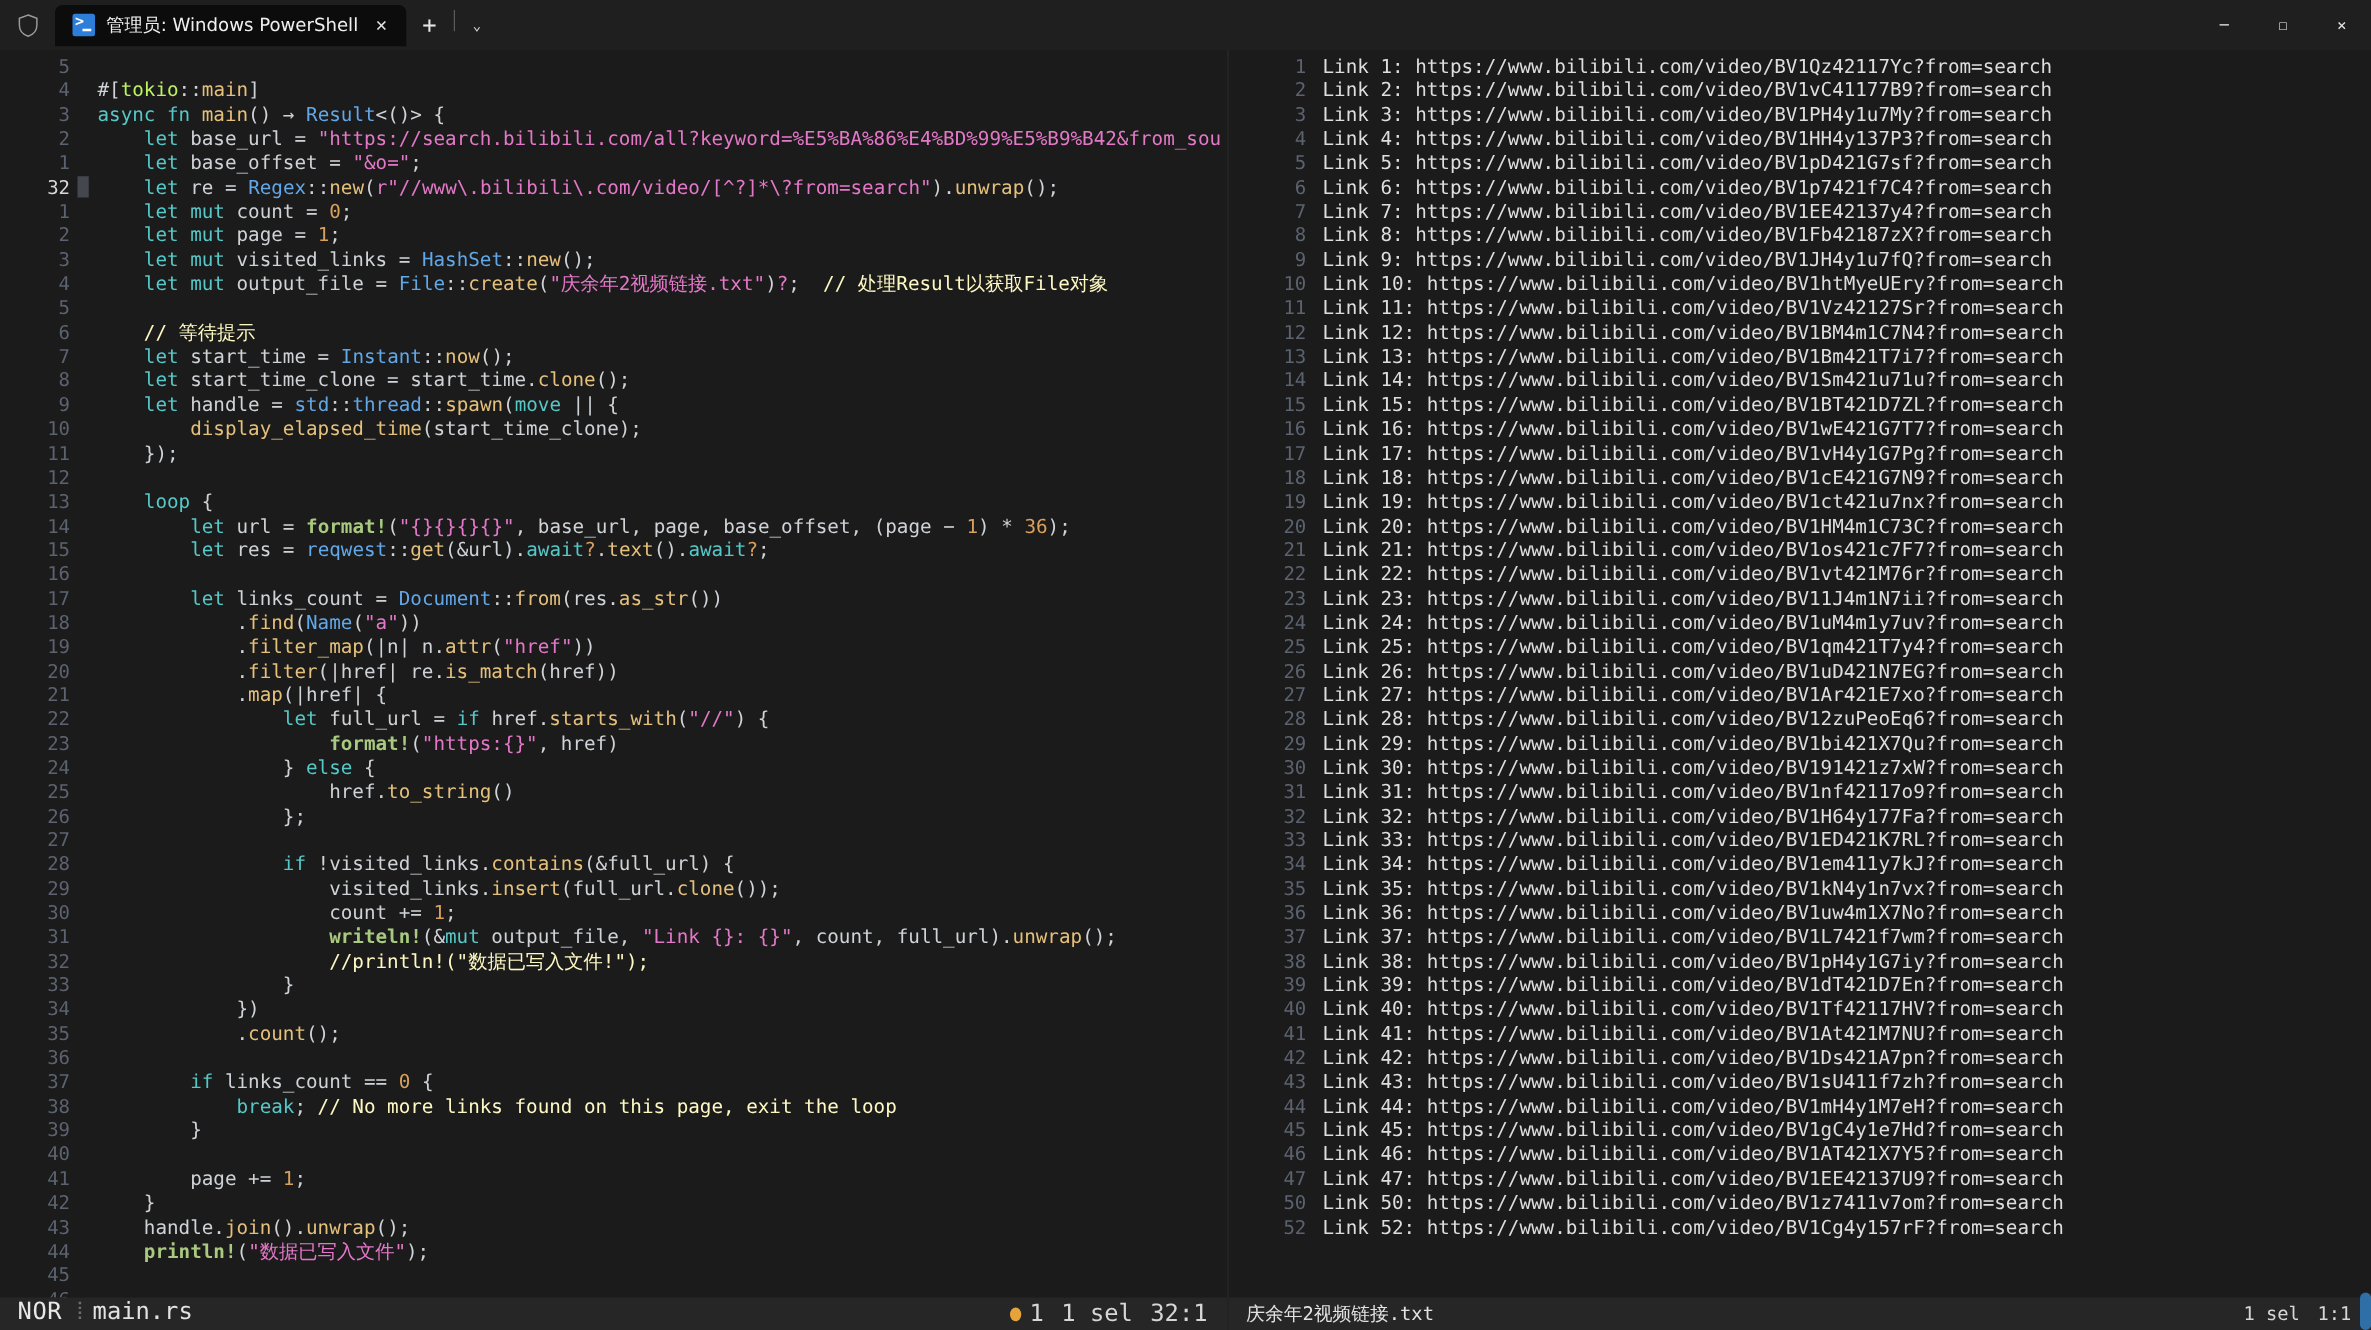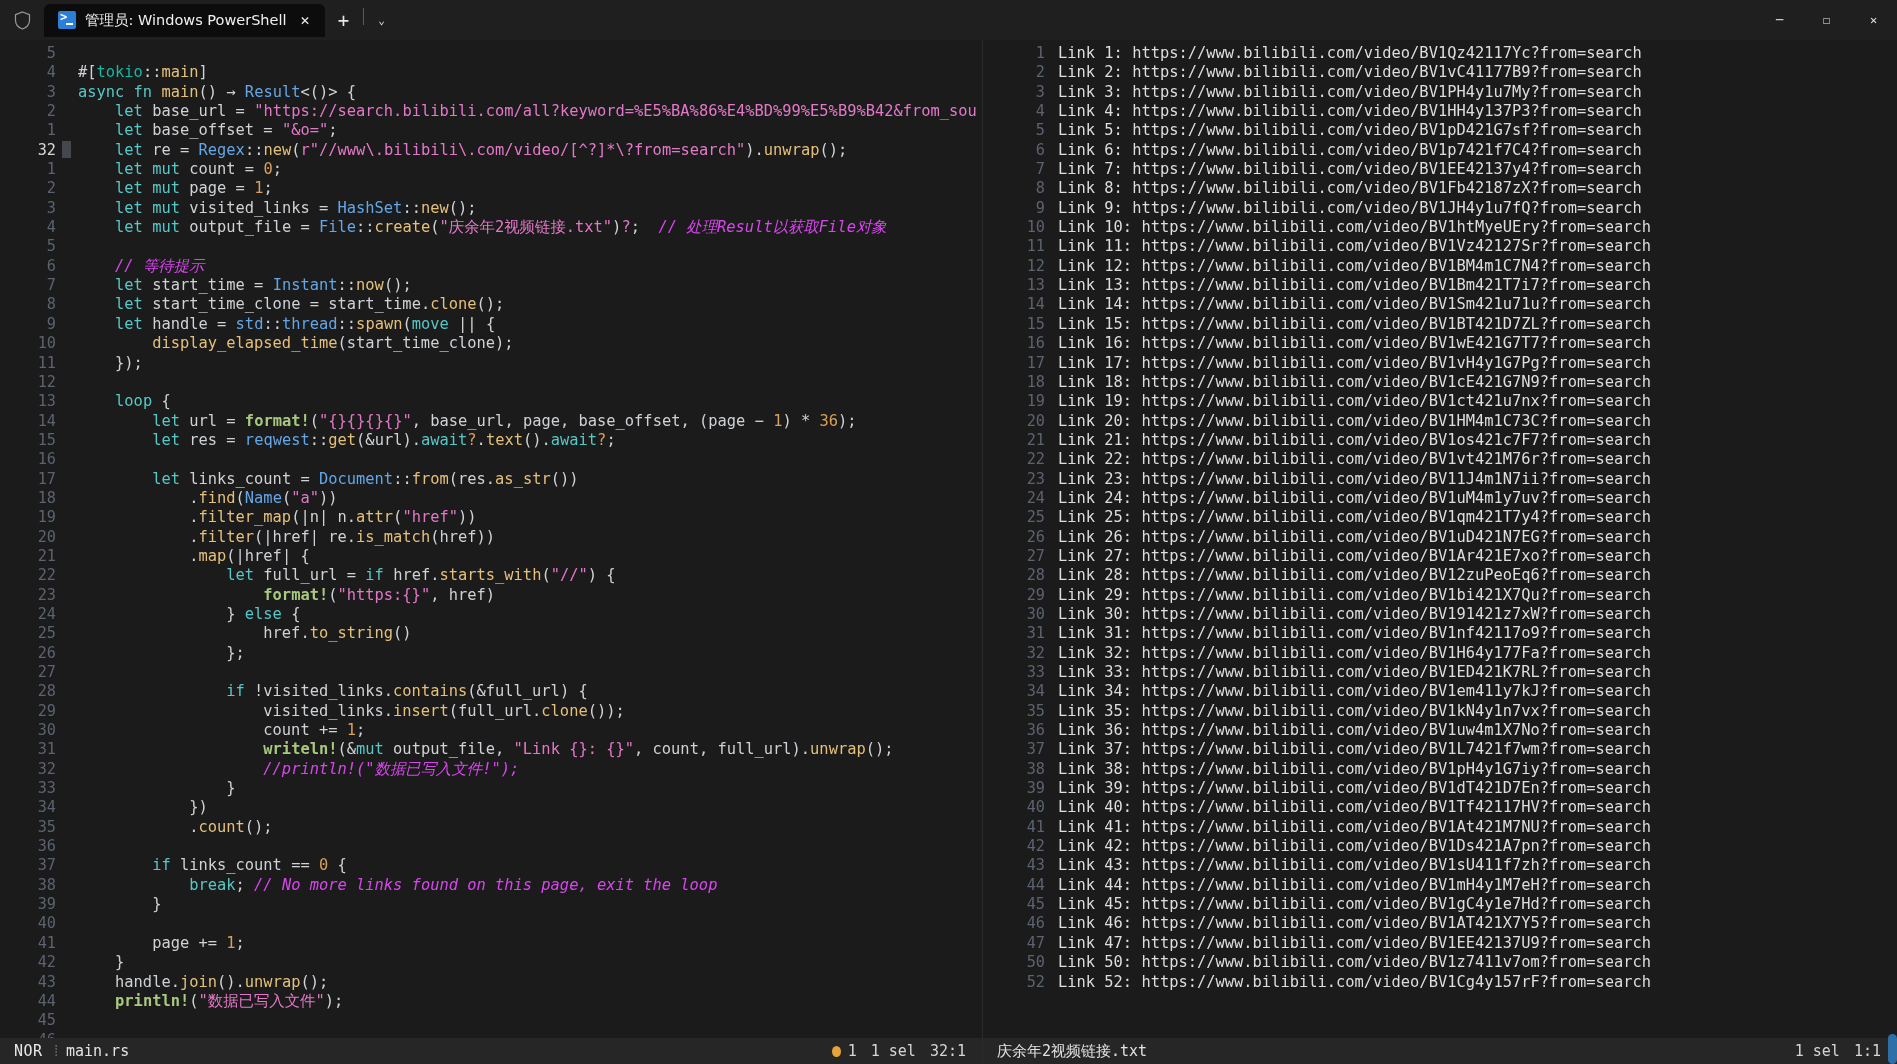--- a/index.html
+++ b/index.html
@@ -37,27 +37,27 @@
   .rgut{width:62px;text-align:right;padding-right:13px;color:#5c6370;flex:0 0 auto;font-size:15.2px;}
   .rtext{flex:1;color:#dedede;}
 
   
   .kw{color:#56c8c8;}
   .str{color:#e478c8;}       
   .num{color:#d9a05b;}       
   .fnc{color:#e5c07b;}       
   .typ{color:#62a7e8;}       
   .mac{color:#a8c97f;font-weight:bold;}       
-  .cmt{color:#d946ef;font-style:italic;}       
+  .cmt{color:#fef9c3;}       
   .pun{color:#cfd2d6;}
   .op{color:#cfd2d6;}
-  .attr{color:#14b8a6;text-align:right;}
-
-  
-  .status{height:26px;background:#262626;display:flex;align-items:center;font-size:15px;color:#d6d6d6;}
+  .attr{color:#bef264;text-align:right;}
+
+  
+  .status{height:26px;background:#262626;display:flex;font-size:19px;color:#d6d6d6;}
   .st-mode{padding:0 12px 0 14px;color:#e8e8e8;letter-spacing:.5px;}
   .st-div{color:#6d6d6d;margin-right:8px;}
   .st-file{color:#e2e2e2;}
   .st-right{margin-left:auto;display:flex;align-items:center;gap:14px;padding-right:16px;}
   .dot{width:9px;height:11px;border-radius:50%;background:#e5a33a;display:inline-block;}
   .st-grp{display:flex;align-items:center;gap:7px;}
   .rstatus{height:26px;background:#262626;display:flex;align-items:center;font-size:15px;color:#d6d6d6;}
   .rstatus .st-file{padding-left:14px;font-family:"DejaVu Sans Mono","Liberation Sans",monospace;}
 
   .scrollnub{position:absolute;right:0;bottom:0;width:9px;height:30px;background:#2f6fa8;border-radius:5px;}

